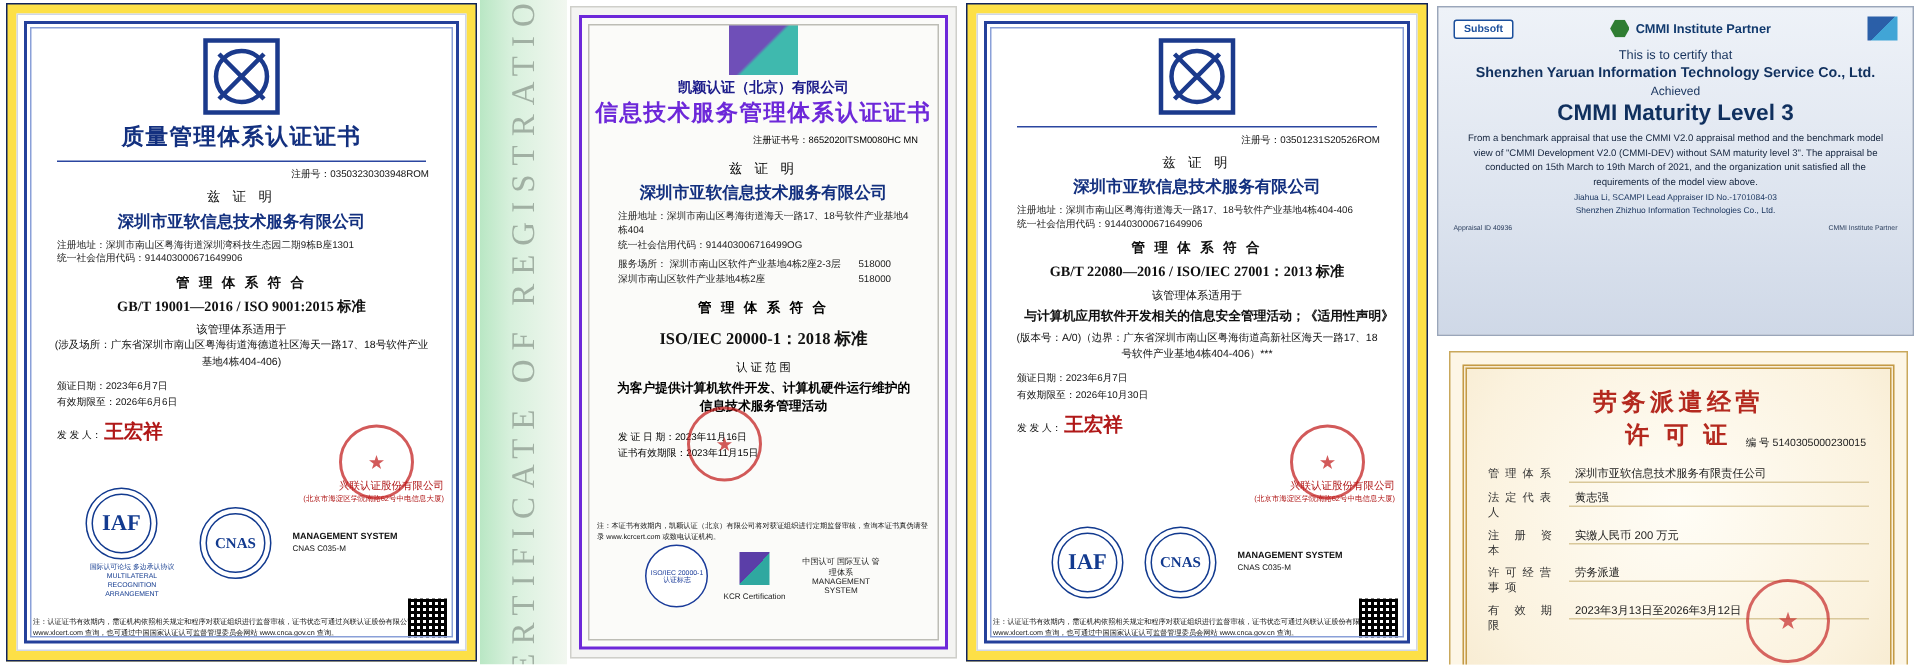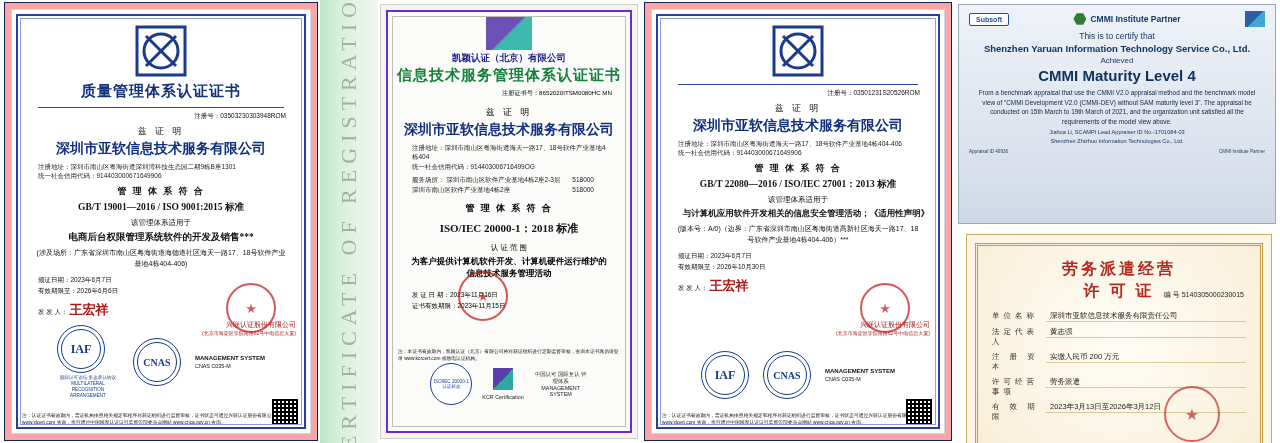--- a/index.html
+++ b/index.html
@@ -21,21 +21,21 @@
 
   
   .cert {
     position: absolute;
     box-sizing: border-box;
     overflow: hidden;
   }
 
   
   .cert-blue {
-    background: #fca5a5;
+    background: #fde047;
     border: 1px solid #10235a;
     padding: 6px;
   }
   .cert-blue .inner {
     box-sizing: border-box;
     width: 100%;
     height: 100%;
     background: #ffffff;
     border: 1px solid #cfd6e8;
     position: relative;
@@ -83,21 +83,21 @@
   .reg-no { font-size: 6.5px; text-align: right; padding-right: 14px; margin-top: 2px; }
   .zheng {
     font-family: "Liberation Serif", serif;
     font-size: 9px;
     letter-spacing: 3px;
     margin: 4px 0 2px;
   }
   .company {
     font-family: Liberation Serif, serif;
     font-weight: bold;
-    font-size: 14px;
+    font-size: 11px;
     color: #13307f;
     margin: 2px 0 4px;
   }
   .left-txt { text-align: left; padding: 0 16px; }
   .std-line {
     font-family: "Liberation Serif", serif;
     font-weight: bold;
     font-size: 9.5px;
     margin: 3px 0;
   }
@@ -160,21 +160,21 @@
     align-items: center;
     gap: 14px;
   }
   .iaf, .cnas {
     border: 1.5px solid #123a8f;
     border-radius: 50%;
     width: 46px; height: 46px;
     display: flex; align-items: center; justify-content: center;
     font-family: "Liberation Serif", serif;
     font-weight: bold;
-    font-size: 12px;
+    font-size: 15px;
     color: #123a8f;
     background: #fff;
     position: relative;
   }
   .iaf::after, .cnas::after {
     content: "";
     position: absolute;
     left: 3px; right: 3px; top: 3px; bottom: 3px;
     border: 1px solid #123a8f;
     border-radius: 50%;
@@ -253,21 +253,21 @@
     font-family: "Liberation Serif", serif;
     font-weight: bold;
     font-size: 9.5px;
     color: #1b1b8a;
     margin-top: 2px;
   }
   .c3-title {
     font-family: "Liberation Serif", serif;
     font-weight: bold;
     font-size: 15px;
-    color: #15803d;
+    color: #6d28d9;
     letter-spacing: 1px;
     margin: 1px 0 2px;
   }
   .iso-std {
     font-family: "Liberation Serif", serif;
     font-weight: bold;
     font-size: 11px;
     color: #111;
     margin: 6px 0;
   }
@@ -459,21 +459,20 @@
       <div class="zheng">兹 证 明</div>
       <div class="company">深圳市亚软信息技术服务有限公司</div>
 
       <div class="tiny left-txt">注册地址：深圳市南山区粤海街道深圳湾科技生态园二期9栋B座1301</div>
       <div class="tiny left-txt">统一社会信用代码：914403000671649906</div>
 
       <div class="banner-cn">管 理 体 系 符 合</div>
       <div class="std-line">GB/T 19001—2016 / ISO 9001:2015 标准</div>
 
       <div class="small">该管理体系适用于</div>
-      <div class="std-line">电商后台权限管理系统软件的开发及销售***</div>
       <div class="scope">(涉及场所：广东省深圳市南山区粤海街道海德道社区海天一路17、18号软件产业基地4栋404-406)</div>
 
       <div class="dates">
         <div>颁证日期：2023年6月7日</div>
         <div>有效期限至：2026年6月6日</div>
         <div style="margin-top:4px;">
           <span>发 发 人：</span>
           <span class="sign-red">王宏祥</span>
         </div>
       </div>
@@ -637,21 +636,21 @@
       <div class="cmmi-inst">
         <span class="cmmi-hex"></span>
         <span>CMMI Institute Partner</span>
       </div>
       <div class="tri-logo"></div>
     </div>
 
     <div class="cmmi-certify">This is to certify that</div>
     <div class="cmmi-org">Shenzhen Yaruan Information Technology Service Co., Ltd.</div>
     <div class="cmmi-ach">Achieved</div>
-    <div class="cmmi-level">CMMI Maturity Level 4</div>
+    <div class="cmmi-level">CMMI Maturity Level 3</div>
     <div class="cmmi-body">From a benchmark appraisal that use the CMMI V2.0 appraisal method and the benchmark model view of "CMMI Development V2.0 (CMMI-DEV) without SAM maturity level 3". The appraisal be conducted on 15th March to 19th March of 2021, and the organization unit satisfied all the requirements of the model view above.</div>
     <div class="cmmi-names">
       <div>Jiahua Li, SCAMPI Lead Appraiser ID No.-1701084-03</div>
       <div>Shenzhen Zhizhuo Information Technologies Co., Ltd.</div>
     </div>
     <div class="cmmi-foot">
       <span>Appraisal ID 40936</span>
       <span>CMMI Institute Partner</span>
     </div>
   </div>
@@ -664,21 +663,21 @@
         <div>许 可 证</div>
       </div>
 
       <div class="lic-no">
         <span>编 号</span>
         <span>5140305000230015</span>
       </div>
 
       <div class="lic-table">
         <div class="lic-row">
-          <span class="lic-k">单位名称</span>
+          <span class="lic-k">管理体系</span>
           <span class="lic-v">深圳市亚软信息技术服务有限责任公司</span>
         </div>
         <div class="lic-row">
           <span class="lic-k">法定代表人</span>
           <span class="lic-v">黄志强</span>
         </div>
         <div class="lic-row">
           <span class="lic-k">注 册 资 本</span>
           <span class="lic-v">实缴人民币 200 万元</span>
         </div>

